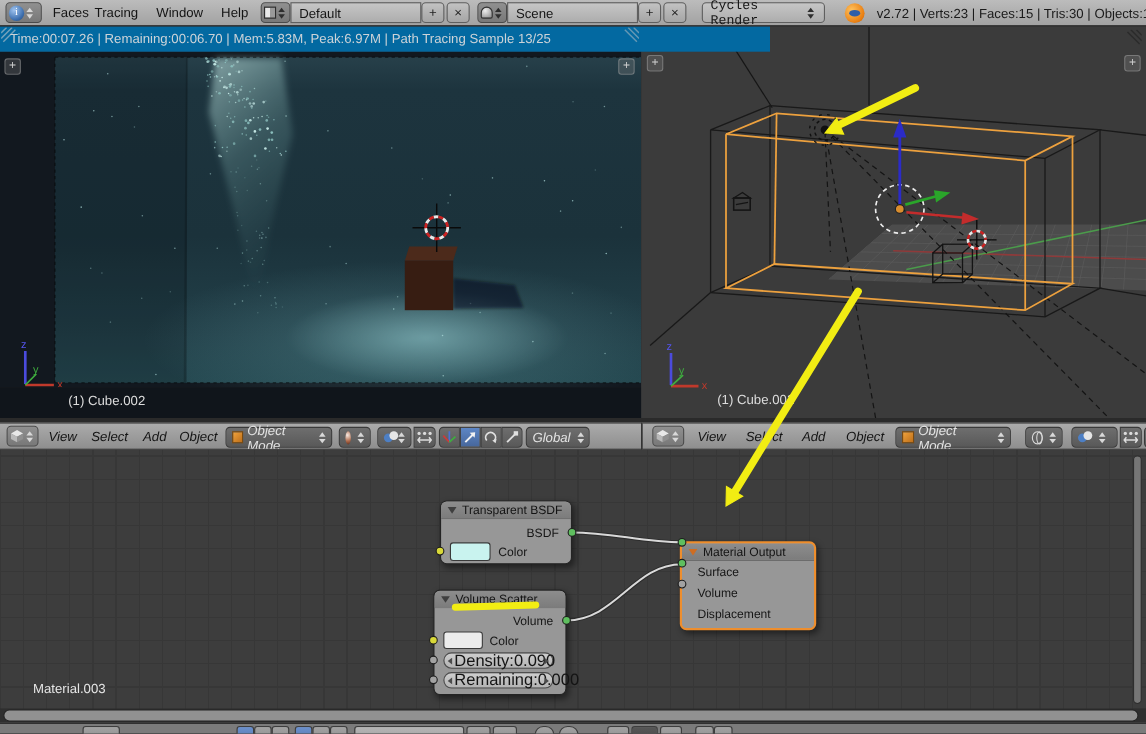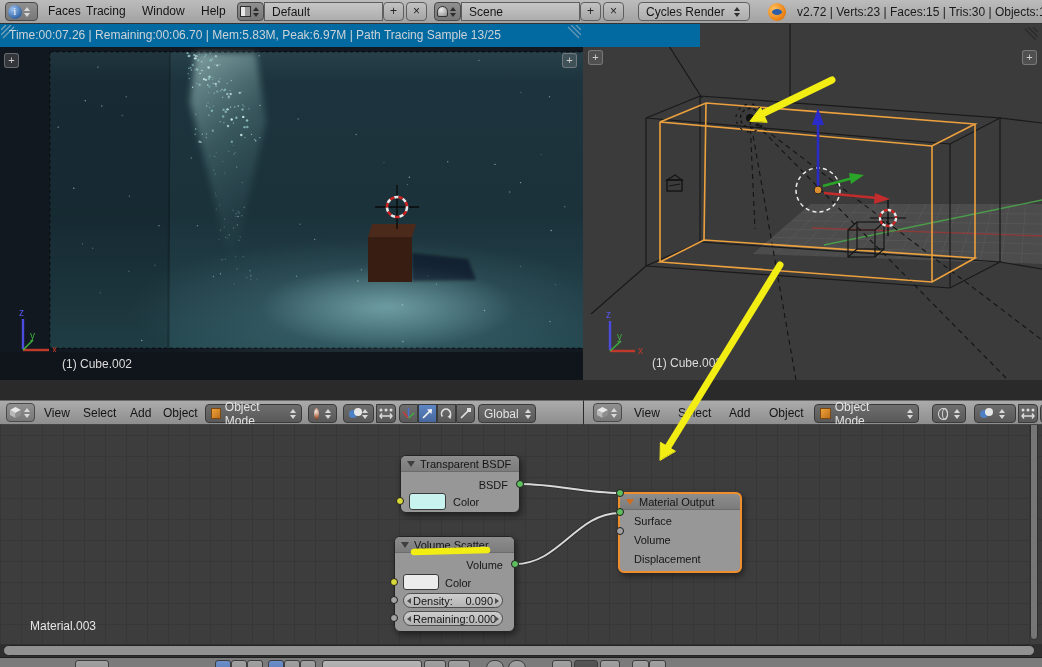--- a/index.html
+++ b/index.html
@@ -39,22 +39,22 @@
   #render-label-strip span { position:absolute; left:62px; top:5px; font-size:12px; color:#dcdcdc; }
 
   
   #scene-view { left:583px; top:24px; width:459px; height:356px; background:#3b3b3b; overflow:hidden; }
   #scene-view .viewlabel { position:absolute; left:15px; top:10px; font-size:12px; color:#d6d6d6; }
   #scene-view .objlabel  { position:absolute; left:69px; top:332px; font-size:12px; color:#dcdcdc; }
   .plusbtn { position:absolute; width:15px; height:15px; border-radius:3px; font-size:11px; line-height:13px;
     text-align:center; color:#cfcfcf; background:rgba(130,130,130,0.30); border:1px solid rgba(170,170,170,0.45); z-index:4; }
 
   
-  .vp-header { position:absolute; top:400px; height:25px; background:linear-gradient(#ababab,#8e8e8e);
-    border-top:1px solid #6b6b6b; border-bottom:1px solid #454545; z-index:6; overflow:hidden; }
+  .vp-header { position:absolute; top:384px; height:25px; background:linear-gradient(#ababab,#8e8e8e);
+    border-top:1px solid #6b6b6b; border-bottom:1px solid #454545; z-index:6; overflow:hidden;font-style:italic; }
   .vp-header .menu-label { top:5px; }
   .dd { position:absolute; top:3px; height:19px; display:flex; align-items:center; gap:4px;
     background:linear-gradient(#6e6e6e,#595959); border:1px solid #3a3a3a; border-radius:4px;
     color:#e3e3e3; font-size:12px; padding:0 3px 0 5px; }
   .tbtn { position:absolute; top:3px; height:19px; width:19px; display:flex; align-items:center; justify-content:center;
     background:linear-gradient(#6e6e6e,#595959); border:1px solid #3a3a3a; }
   .tbtn.first { border-radius:4px 0 0 4px; } .tbtn.last { border-radius:0 4px 4px 0; }
   .tbtn.active { background:linear-gradient(#5d86c5,#47679c); }
   .cube-ico { width:11px; height:11px; background:linear-gradient(135deg,#f0a23c,#bd6f1a); border:1px solid #7a4a10; }
   .sphere-ico { width:12px; height:12px; border-radius:50%; background:radial-gradient(circle at 35% 30%, #f5e9e2, #b06a4a 60%, #5d3020); }
@@ -75,21 +75,21 @@
     box-shadow:2px 3px 6px rgba(0,0,0,0.45); z-index:2; }
   .node-header { height:16px; background:linear-gradient(#8d8d8d,#7c7c7c); border-bottom:1px solid #6c6c6c;
     border-radius:5px 5px 0 0; display:flex; align-items:center; padding:0 6px; gap:5px;
     font-size:11px; color:#141414; }
   .tri { width:0; height:0; border-left:4px solid transparent; border-right:4px solid transparent; border-top:6px solid #3f3f3f; }
   .tri.orange { border-top-color:#cf6d22; }
   .nrow { position:absolute; font-size:11px; color:#161616; height:14px; line-height:14px; }
   .swatch { position:absolute; height:17px; border:1px solid #3a3a3a; border-radius:3px; }
   .slider { position:absolute; height:15px; border:1px solid #4e4e4e; border-radius:8px;
     background:linear-gradient(#cecece,#b3b3b3); display:flex; align-items:center; justify-content:space-between;
-    font-size:11px; color:#141414; padding:0 9px; }
+    font-size:15px; color:#141414; padding:0 9px; }
   .slider .arr-l,.slider .arr-r { position:absolute; top:4px; width:0; height:0;
     border-top:3.5px solid transparent; border-bottom:3.5px solid transparent; }
   .slider .arr-l { left:3px; border-right:4px solid #4c4c4c; }
   .slider .arr-r { right:3px; border-left:4px solid #4c4c4c; }
   .sock { position:absolute; width:8px; height:8px; border-radius:50%; border:1px solid #1d1d1d; z-index:5; }
   .sock.green { background:#5fbf5f; } .sock.yellow { background:#d8d838; } .sock.grey { background:#a2a2a2; }
   #material-label { position:absolute; left:30px; top:213px; font-size:12px; color:#e6e6e6; }
   #vscroll { position:absolute; left:1030px; top:8px; width:8px; height:226px; background:#767676;
     border:1px solid #2e2e2e; border-radius:4px; }
   #hscroll-track { position:absolute; left:0; top:238px; width:1042px; height:13px; background:#2f2f2f; }
@@ -147,21 +147,21 @@
           <i class="up"></i>
           <i class="dn"></i>
         </span>
     </div>
     <div class="field-light" style="left:461px;width:119px;border-radius:0;">
       <span>Scene</span>
     </div>
     <div class="sqbtn" style="left:580px;">+</div>
     <div class="sqbtn" style="left:603px;">×</div>
 
-    <div class="field-light" style="left:638px;width:112px;border-radius:4px;justify-content:space-between;">
+    <div class="field-light" style="left:638px;width:112px;border-radius:4px;justify-content:space-between;font-family:Liberation Mono, monospace;">
       <span>Cycles Render</span>
       <span class="spin">
           <i class="up"></i>
           <i class="dn"></i>
         </span>
     </div>
 
     <span id="blender-logo" class="abs" style="left:768px;"></span>
     <span id="top-stats" style="left:797px;">v2.72 | Verts:23 | Faces:15 | Tris:30 | Objects:1/5</span>
   </div>

